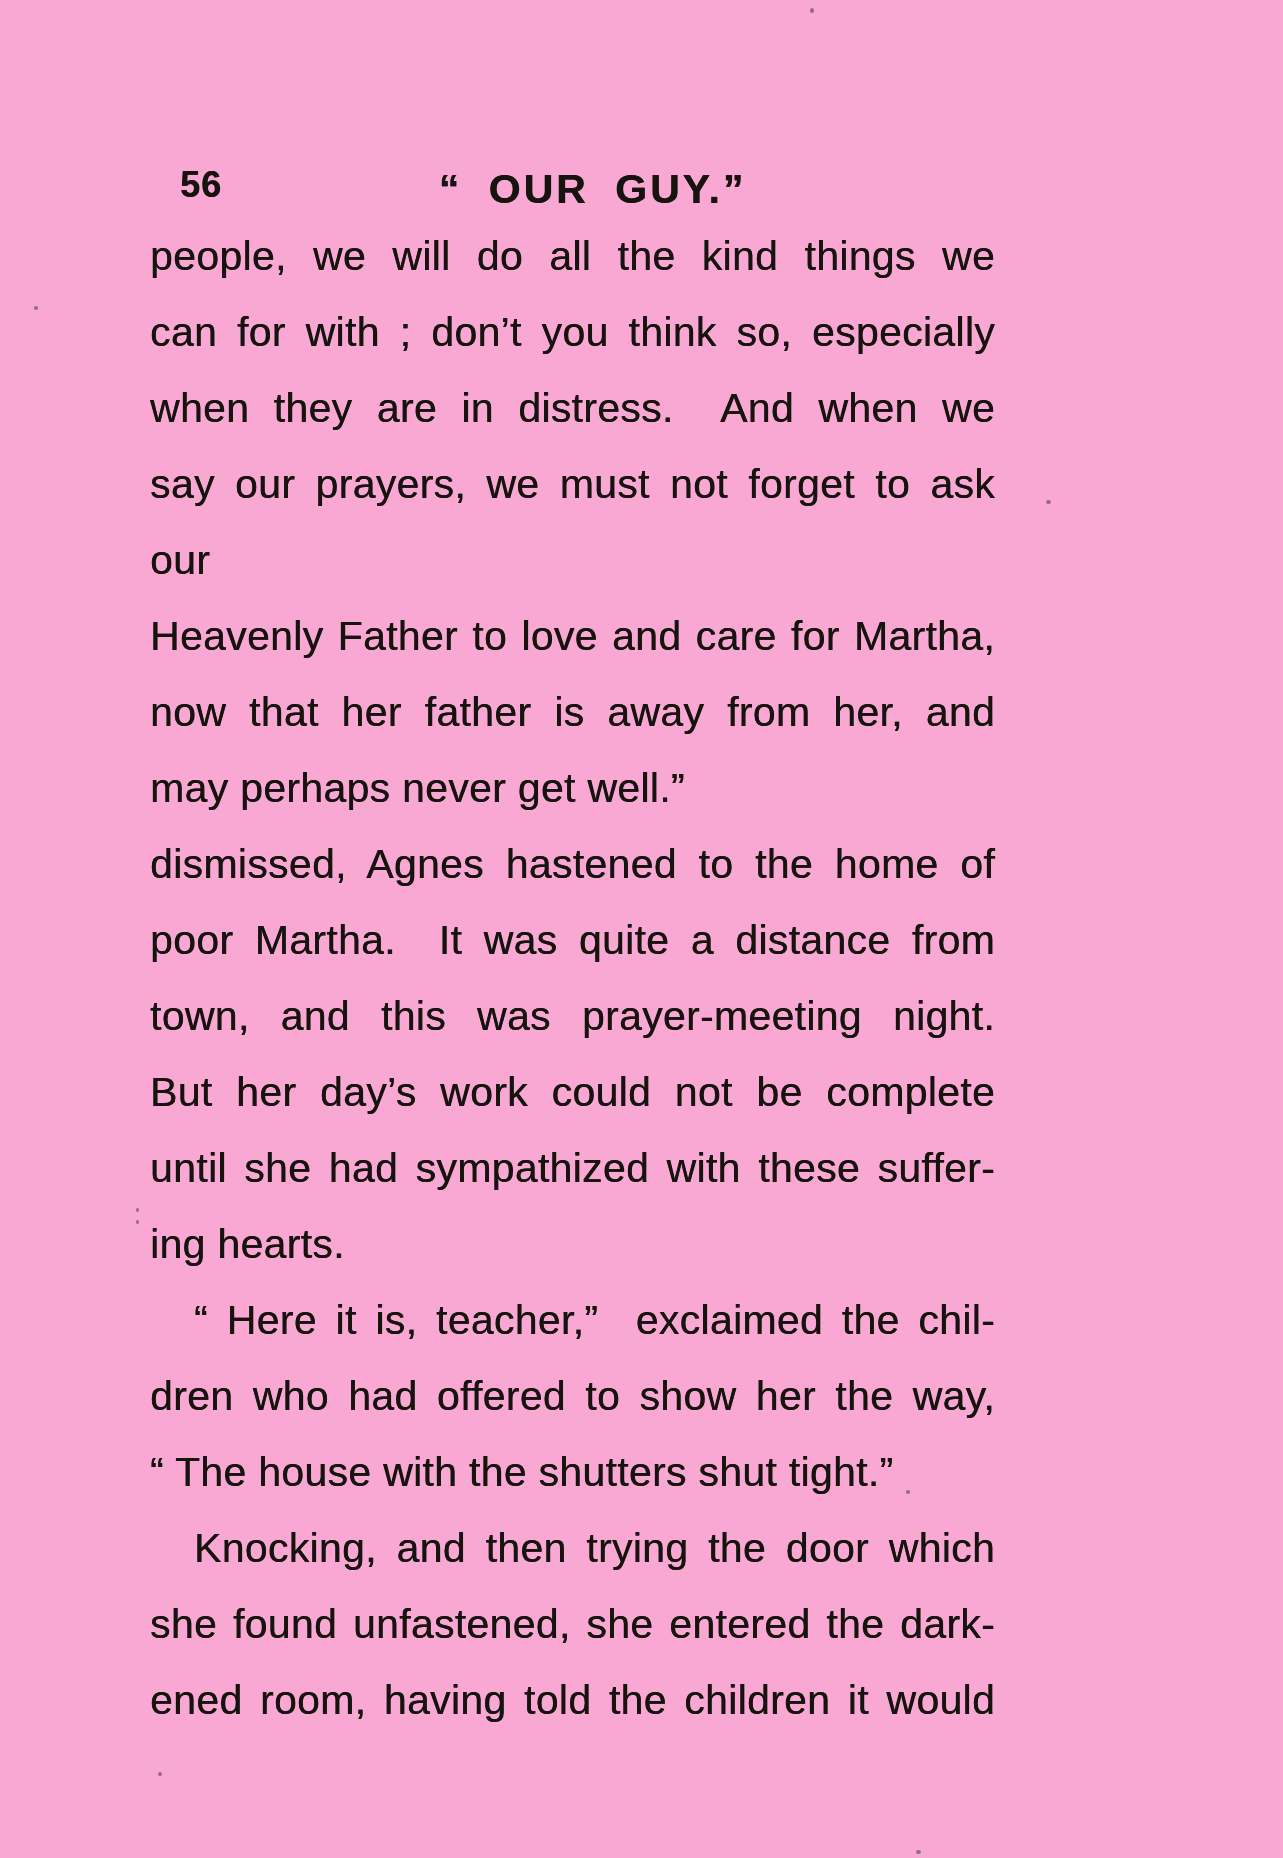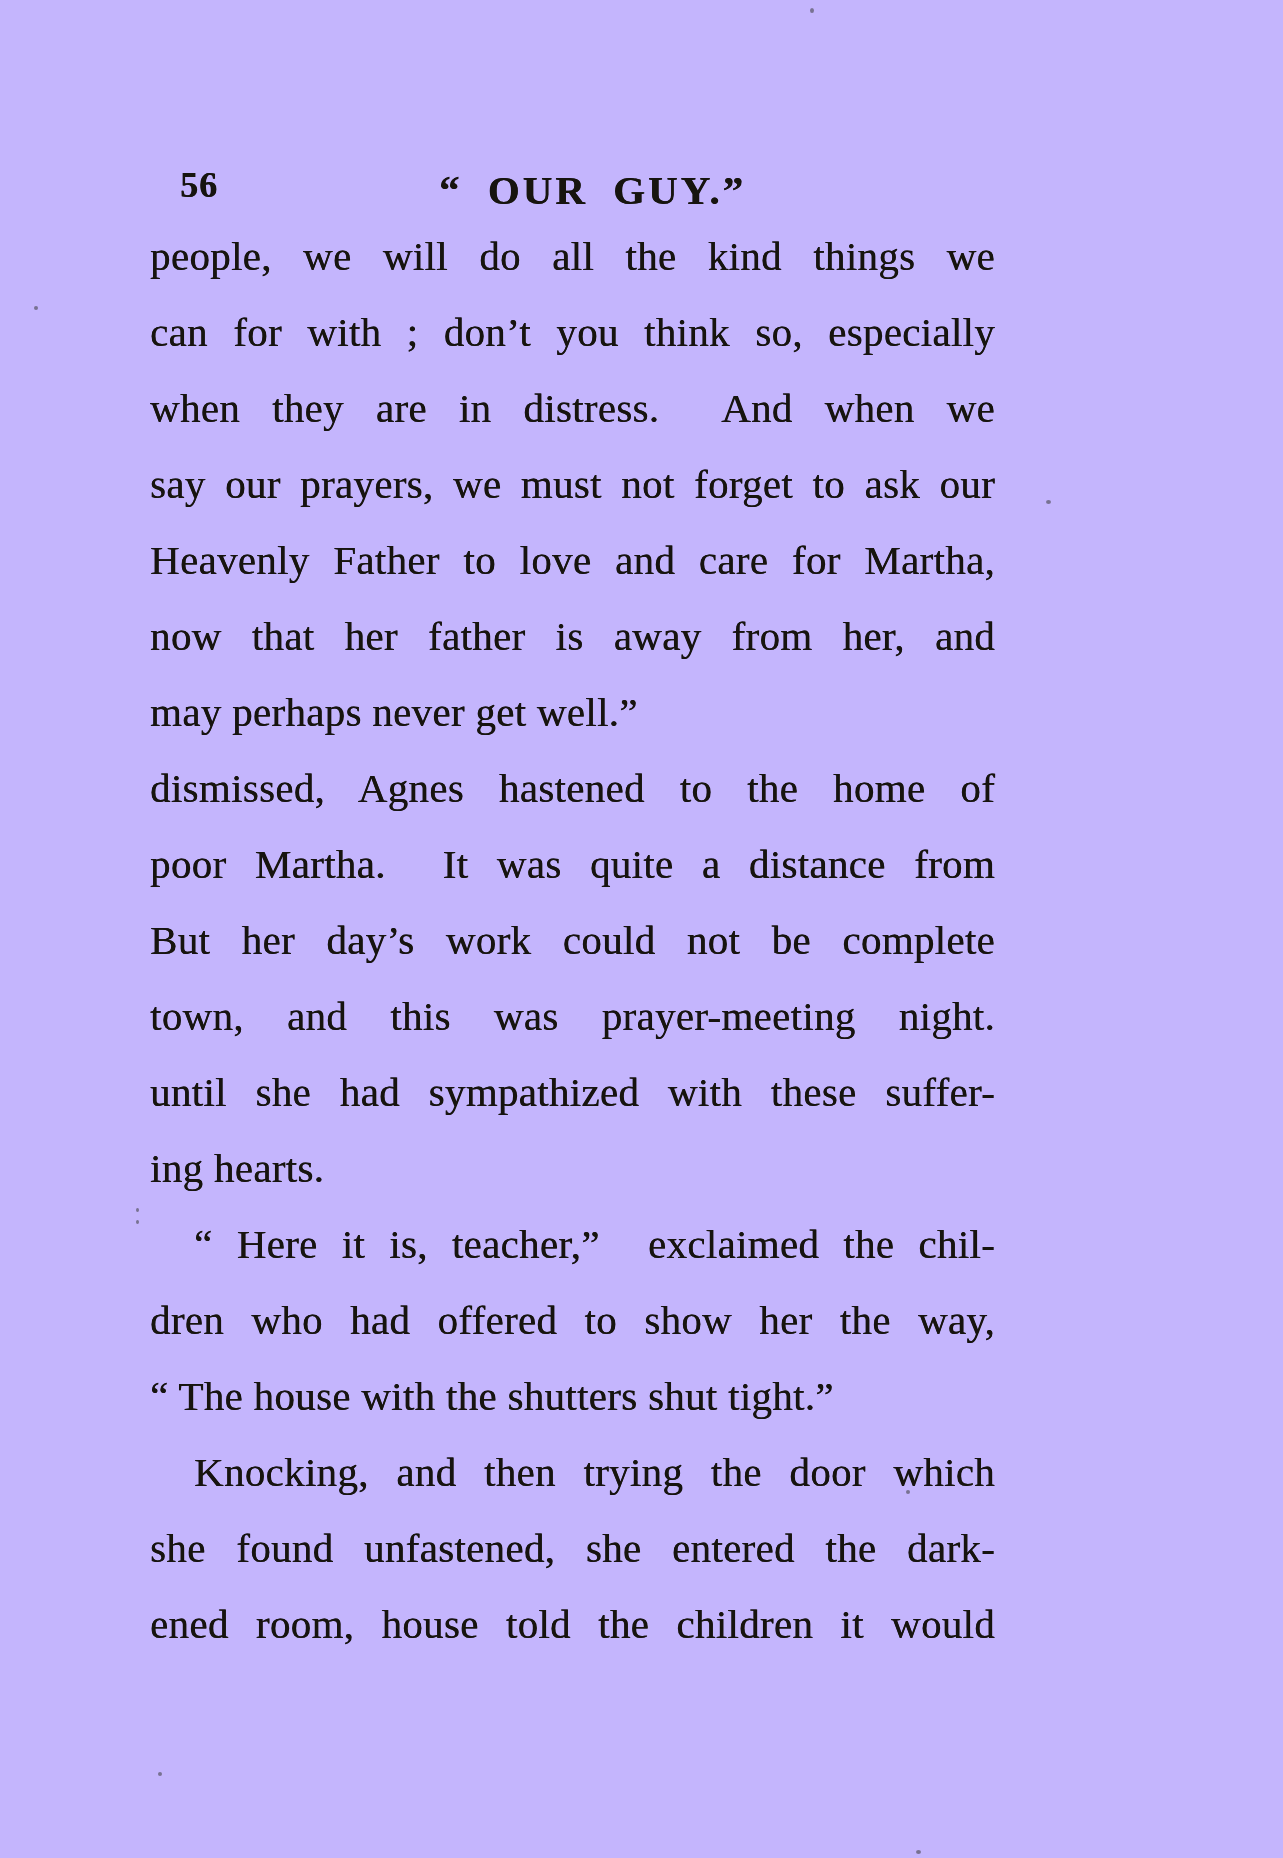--- a/index.html
+++ b/index.html
@@ -5,23 +5,23 @@
   html, body {
     margin: 0;
     padding: 0;
     background: #e8e8e4;
   }
   .page {
     position: relative;
     width: 1283px;
     height: 1858px;
     margin: 0 auto;
-    background: #c4b5fd;
+    background: #f9a8d4;
     overflow: hidden;
-    font-family: Liberation Serif, serif;
+    font-family: Liberation Sans, sans-serif;
     color: #17140f;
   }
   .page-header {
     position: absolute;
     top: 156px;
     left: 150px;
     width: 845px;
     height: 60px;
   }
   .page-number {
@@ -87,30 +87,30 @@
   <main class="text-block">
     <div class="line j">people, we will do all the kind things we</div>
     <div class="line j">can for with ; don’t you think so, especially</div>
     <div class="line j">when they are in distress.&nbsp; And when we</div>
     <div class="line j">say our prayers, we must not forget to ask our</div>
     <div class="line j">Heavenly Father to love and care for Martha,</div>
     <div class="line j">now that her father is away from her, and</div>
     <div class="line">may perhaps never get well.”</div>
     <div class="line j">dismissed, Agnes hastened to the home of</div>
     <div class="line j">poor Martha.&nbsp; It was quite a distance from</div>
+    <div class="line j">town, and this was prayer-meeting night.</div>
     <div class="line j">But her day’s work could not be complete</div>
-    <div class="line j">town, and this was prayer-meeting night.</div>
     <div class="line j">until she had sympathized with these suffer-</div>
     <div class="line">ing hearts.</div>
     <div class="line j indent">“ Here it is, teacher,”&nbsp; exclaimed the chil-</div>
     <div class="line j">dren who had offered to show her the way,</div>
     <div class="line">“ The house with the shutters shut tight.”</div>
     <div class="line j indent">Knocking, and then trying the door which</div>
     <div class="line j">she found unfastened, she entered the dark-</div>
-    <div class="line j">ened room, house told the children it would</div>
+    <div class="line j">ened room, having told the children it would</div>
   </main>
 
   <div class="speck" style="left:810px; top:8px;   width:4px; height:5px;"></div>
   <div class="speck" style="left:34px;  top:306px; width:4px; height:4px;"></div>
   <div class="speck" style="left:1046px;top:500px; width:5px; height:4px;"></div>
   <div class="speck" style="left:136px; top:1208px;width:3px; height:4px;"></div>
   <div class="speck" style="left:136px; top:1220px;width:3px; height:4px;"></div>
   <div class="speck" style="left:906px; top:1490px;width:4px; height:4px;"></div>
   <div class="speck" style="left:158px; top:1772px;width:4px; height:4px;"></div>
   <div class="speck" style="left:916px; top:1850px;width:5px; height:4px;"></div>

